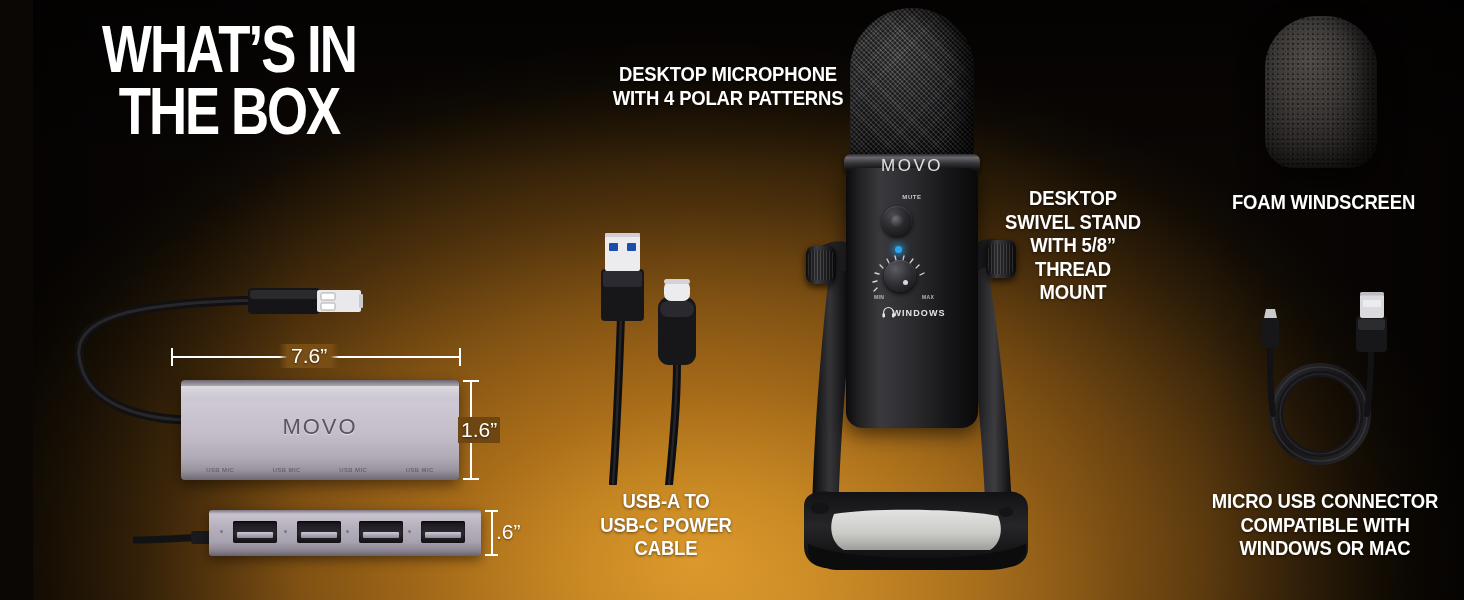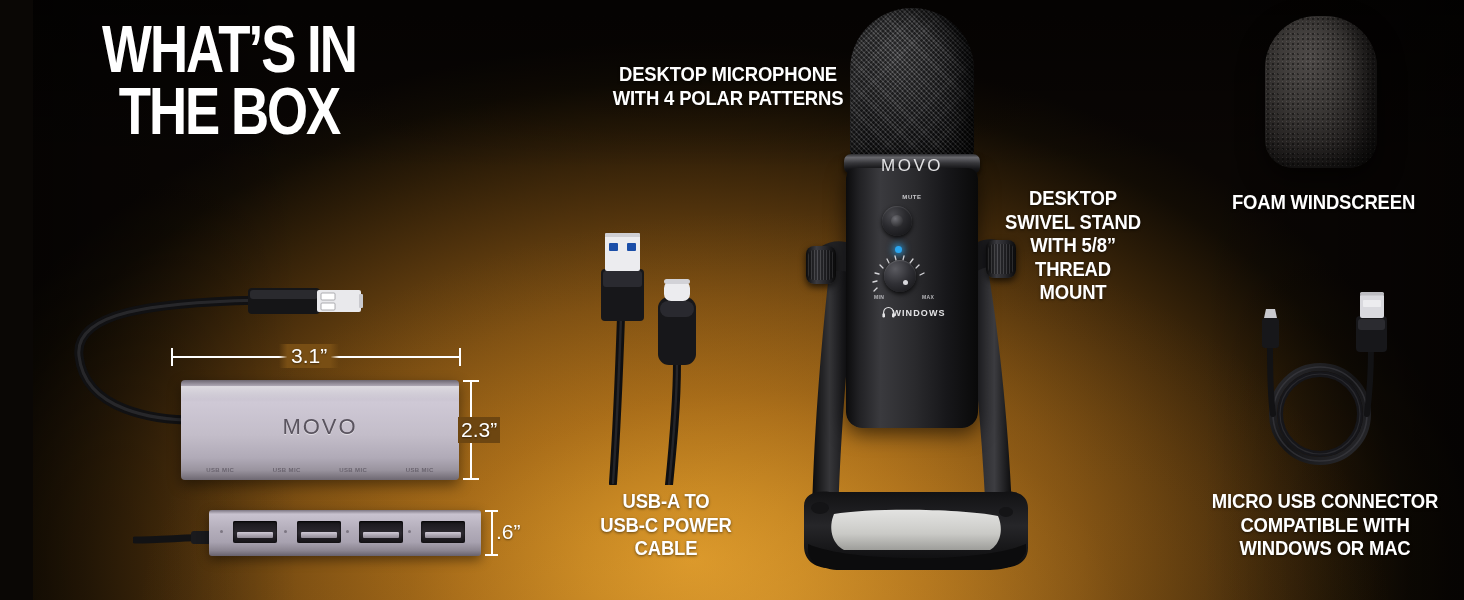--- a/index.html
+++ b/index.html
@@ -177,37 +177,37 @@
       <rect x="217" y="30" width="68" height="9" rx="3" fill="#2e2e33" opacity=".85"></rect>
       <rect x="284" y="30" width="44" height="22" rx="2" fill="#e9e9ec"></rect>
       <rect x="288" y="33" width="14" height="7" rx="1" fill="#fff" stroke="#9a9aa0" stroke-width=".8"></rect>
       <rect x="288" y="43" width="14" height="7" rx="1" fill="#fff" stroke="#9a9aa0" stroke-width=".8"></rect>
       <rect x="326" y="34" width="4" height="14" rx="1" fill="#c9c9ce"></rect>
     </svg>
 
     <div class="dim-line" style="left:138px;top:96px;width:290px;height:2px;"></div>
     <div class="dim-line" style="left:138px;top:88px;width:2px;height:18px;"></div>
     <div class="dim-line" style="left:426px;top:88px;width:2px;height:18px;"></div>
-    <div class="dim-text" style="left:246px;top:84px;background:linear-gradient(to right,rgba(120,78,20,0),rgba(120,78,20,1) 14%,rgba(120,78,20,1) 86%,rgba(120,78,20,0));padding:0 12px;">3.1”</div>
+    <div class="dim-text" style="left:246px;top:84px;background:linear-gradient(to right,rgba(120,78,20,0),rgba(120,78,20,1) 14%,rgba(120,78,20,1) 86%,rgba(120,78,20,0));padding:0 12px;">7.6”</div>
 
     <div class="hub-body">
       <div class="shine"></div>
       <div class="hub-logo">MOVO</div>
       <div class="hub-ports-text">
         <span>USB MIC</span>
         <span>USB MIC</span>
         <span>USB MIC</span>
         <span>USB MIC</span>
       </div>
     </div>
 
     <div class="dim-line" style="left:430px;top:120px;width:16px;height:2px;"></div>
     <div class="dim-line" style="left:437px;top:120px;width:2px;height:100px;"></div>
     <div class="dim-line" style="left:430px;top:218px;width:16px;height:2px;"></div>
-    <div class="dim-text" style="left:425px;top:157px;background:rgba(109,70,17,1);padding:1px 3px;">2.3”</div>
+    <div class="dim-text" style="left:425px;top:157px;background:rgba(109,70,17,1);padding:1px 3px;">1.6”</div>
 
     <svg style="position:absolute;left:100px;top:264px;width:86px;height:26px;" viewBox="0 0 86 26">
       <path d="M2 16 C 24 16, 46 14, 80 13" fill="none" stroke="#121214" stroke-width="7" stroke-linecap="round"></path>
       <rect x="58" y="7" width="28" height="13" rx="3" fill="#1a1a1d"></rect>
     </svg>
     <div class="hub-edge">
       <div class="usb-port" style="left:24px;"></div>
       <div class="usb-dot" style="left:11px;"></div>
       <div class="usb-port" style="left:88px;"></div>
       <div class="usb-dot" style="left:75px;"></div>

